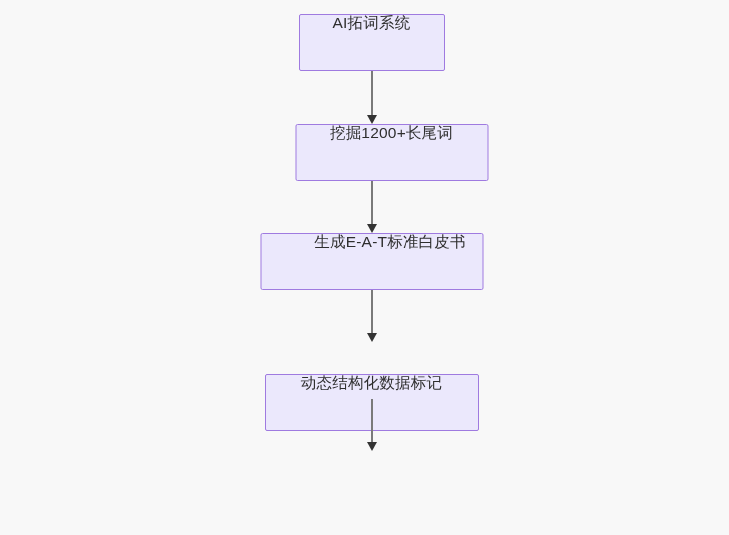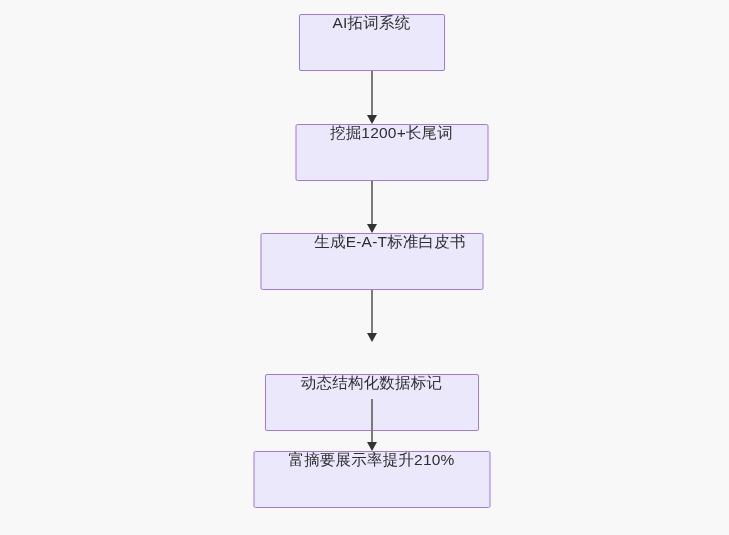--- a/index.html
+++ b/index.html
@@ -120,17 +120,14 @@
 
   <div class="node" id="node-3">
     <span class="node-label">动态结构化数据标记</span>
   </div>
 
   <div class="connector" id="connector-3">
     <div class="stem"></div>
     <div class="arrowhead"></div>
   </div>
 
-  <div class="node" id="node-4">
-    <span class="node-label">富摘要展示率提升210%</span>
-  </div>
 
 </div>
 
 </body></html>

